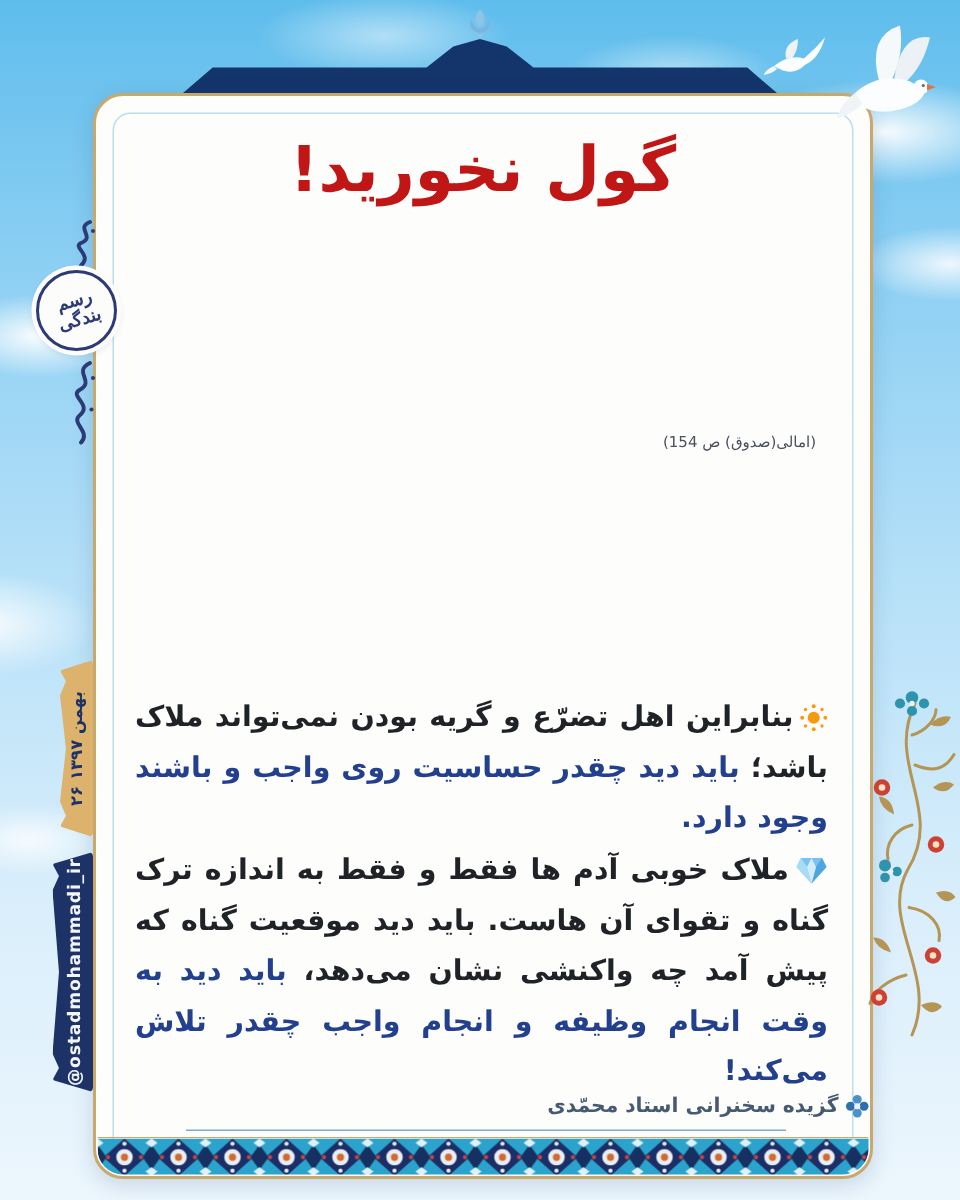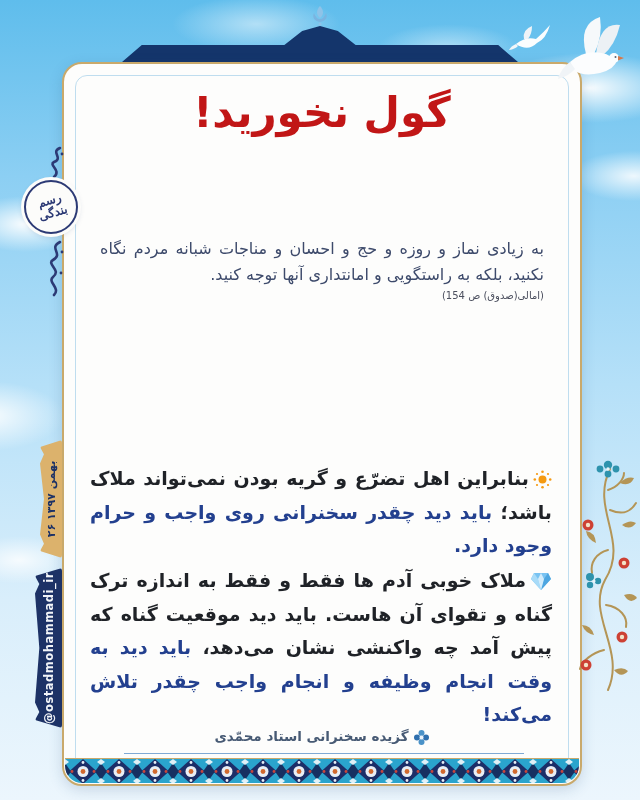--- a/index.html
+++ b/index.html
@@ -40,21 +40,21 @@
   .source { position:absolute; top:226px; right:36px; font-size:10px; color:#4b4f5e; }
   .para { position:absolute; left:26px; right:28px; text-align:justify;
     font-size:19px; font-weight:bold; line-height:33.5px; color:#1f2227; }
   .para-1 { top:252px; }
   .para-2 { top:398px; }
   .para-3 { top:500px; }
   .hl-red  { color:#b5121b; }
   .hl-blue { color:#23408f; }
   .bullet-diamond { color:#f0830f; font-size:15px; margin-left:6px; vertical-align:2px; }
   .inline-ico { display:inline-block; vertical-align:-4px; margin-left:4px; }
-  .footer { position:absolute; bottom:38px; left:0; right:0; text-align:center;
+  .footer { position:absolute; bottom:38px; left:0; right:0; text-align:right;
     font-size:13.5px; font-weight:bold; color:#475a74; }
   .footer .inline-ico { vertical-align:-5px; }
   .footer-line { position:absolute; bottom:30px; left:60px; width:400px; height:1px; background:#7fa9d4; }
   
   .tile-strip { position:absolute; left:1px; right:1px; bottom:1px; height:25px;
     border-radius:0 0 17px 17px; overflow:hidden; border-top:1px solid #c9a96b; }
   
   .emblem { position:absolute; left:24px; top:180px; width:54px; height:54px; border-radius:50%;
     background:#fcfcfa; border:2px solid #2c3a75; box-shadow:0 0 0 3px #fcfcfa, 0 2px 6px rgba(30,60,110,.25);
     display:flex; align-items:center; justify-content:center; z-index:5; }
@@ -106,39 +106,38 @@
   </svg>
 
   <div class="card">
     <div class="inner-frame"></div>
     <div class="card-content">
 
       <div class="title" style="color:#c11616">گول نخورید!</div>
 
 
 
-      <div class="translation">به زیادی نماز و روزه و حج و احسان و مناجات شبانه مردم نگاه نکنید، بلکه به راستگویی و امانتداری آنها توجه کنید.</div>
 
       <div class="source">(امالی(صدوق) ص 154)</div>
 
 
       <div class="para para-2">
         <svg class="inline-ico" width="19" height="19" viewBox="0 0 19 19">
           <circle cx="9.5" cy="9.5" r="4" fill="#f59a12"></circle>
           <g fill="#f59a12">
             <circle cx="9.5" cy="1.8" r="1.3"></circle>
               <circle cx="9.5" cy="17.2" r="1.3"></circle>
             <circle cx="1.8" cy="9.5" r="1.3"></circle>
               <circle cx="17.2" cy="9.5" r="1.3"></circle>
             <circle cx="4" cy="4" r="1.1"></circle>
               <circle cx="15" cy="4" r="1.1"></circle>
             <circle cx="4" cy="15" r="1.1"></circle>
               <circle cx="15" cy="15" r="1.1"></circle>
           </g>
-        </svg><span>بنابراین اهل تضرّع و گریه بودن نمی‌تواند ملاک باشد؛ </span><span class="hl-blue">باید دید چقدر سخنرانی روی واجب و حرام وجود دارد.</span>
+        </svg><span>بنابراین اهل تضرّع و گریه بودن نمی‌تواند ملاک باشد؛ </span><span class="hl-blue">باید دید چقدر حساسیت روی واجب و باشند وجود دارد.</span>
       </div>
 
       <div class="para para-3">
         <svg class="inline-ico" width="22" height="19" viewBox="0 0 22 19">
           <path d="M4 1 L18 1 L21 7 L11 18 L1 7 Z" fill="#79c3f2"></path>
           <path d="M4 1 L8 7 L11 18 L1 7 Z" fill="#a8dbf8"></path>
           <path d="M18 1 L14 7 L11 18 L21 7 Z" fill="#4ea6e0"></path>
           <path d="M8 7 L11 1 L14 7 L11 18 Z" fill="#d2ecfb"></path>
         </svg><span>ملاک خوبی آدم ها فقط و فقط به اندازه ترک گناه و تقوای آن هاست. باید دید موقعیت گناه که پیش آمد چه واکنشی نشان می‌دهد، </span><span class="hl-blue">باید دید به وقت انجام وظیفه و انجام واجب چقدر تلاش می‌کند!</span>
       </div>

